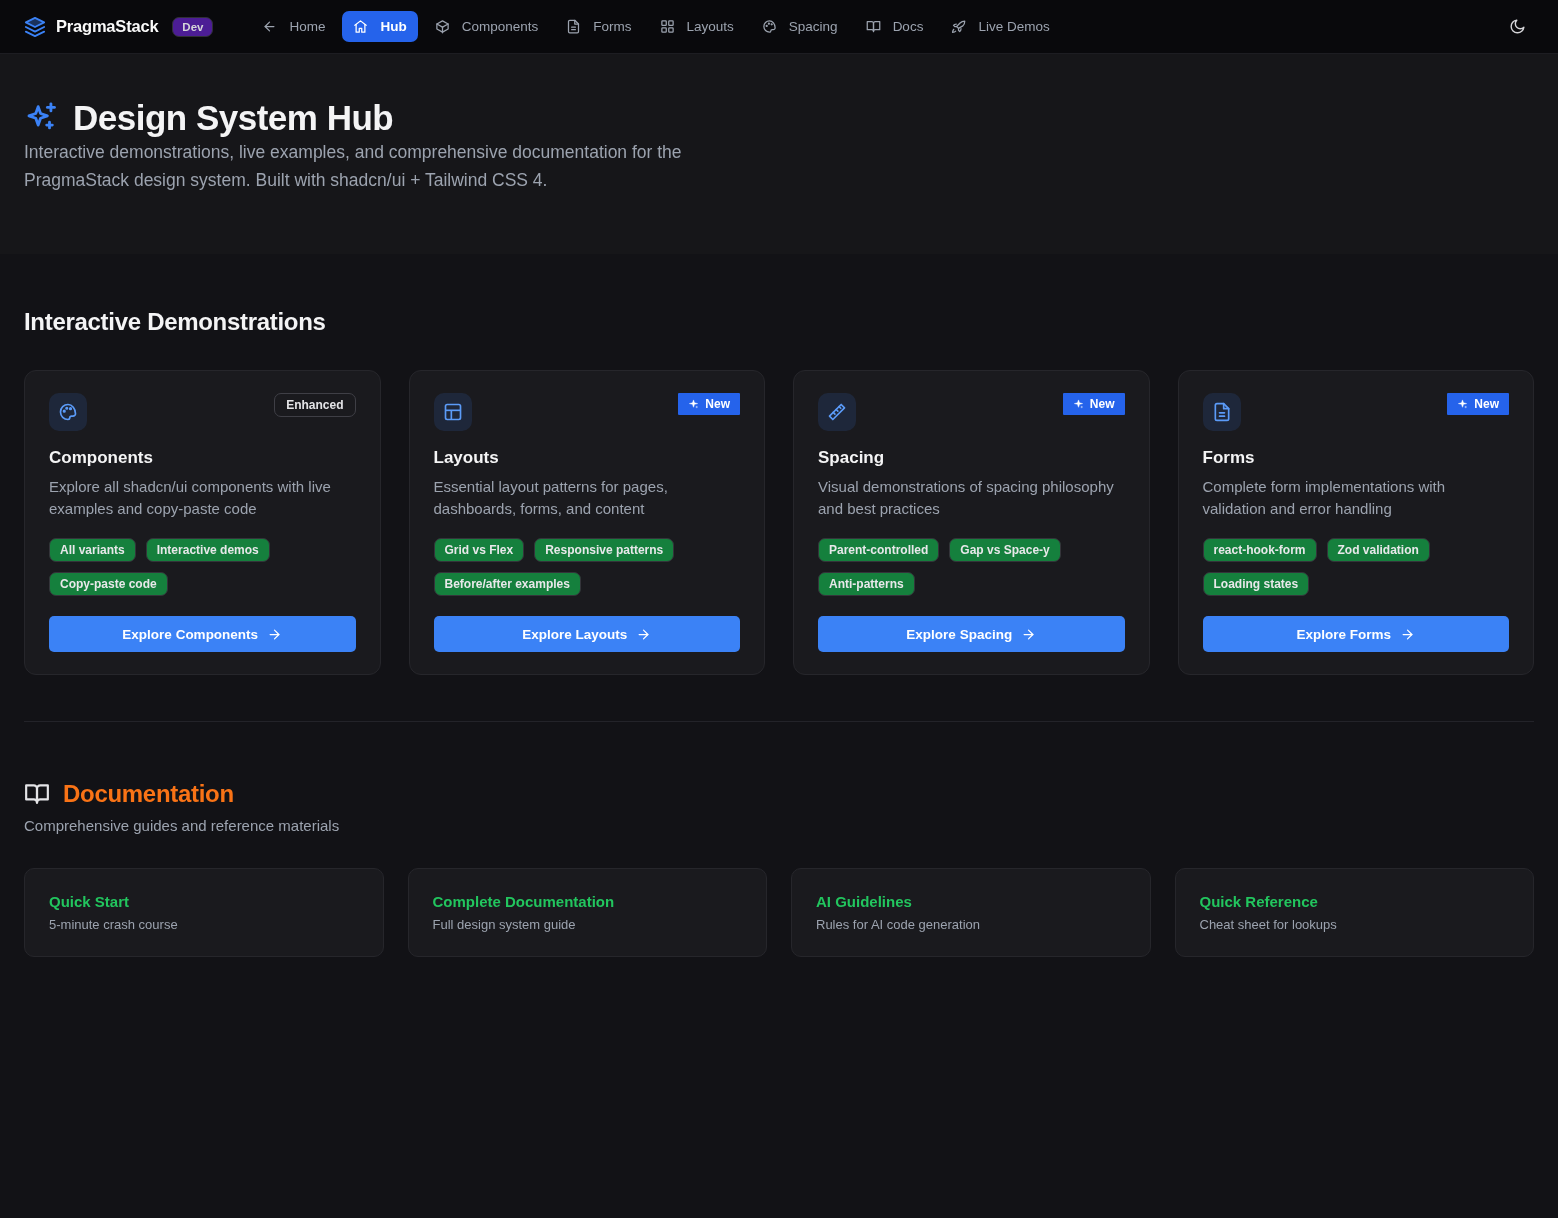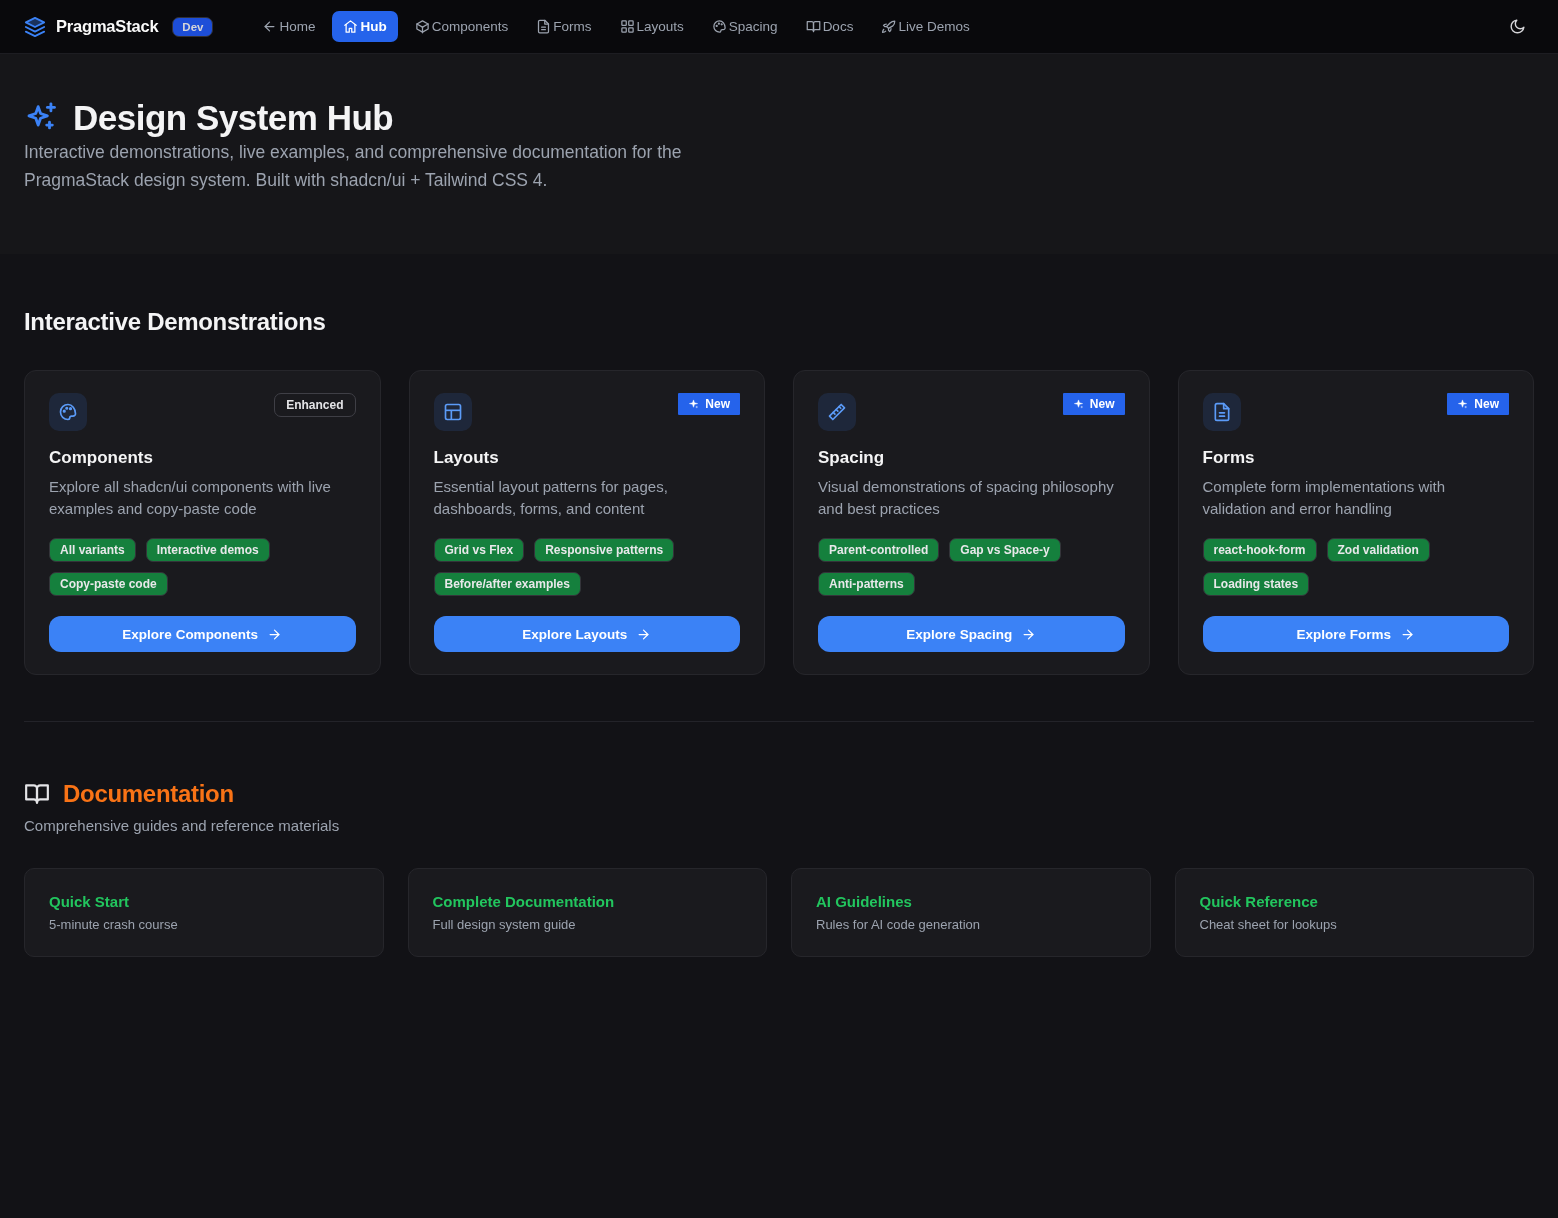--- a/index.html
+++ b/index.html
@@ -19,26 +19,26 @@
     background: #09090c;
     border-bottom: 1px solid #1d1d22;
     display: flex;
     align-items: center;
     padding: 0 24px;
   }
   .brand { display: flex; align-items: center; gap: 10px; cursor: pointer; }
   .brand-name { font-size: 16.5px; font-weight: bold; color: #fafafa; letter-spacing: -0.2px; }
   .env-badge {
     font-size: 11.5px; font-weight: bold; color: #d4d4d8;
-    background: #1d4ed8; border: 1px solid #303036;
+    background: #4c1d95; border: 1px solid #303036;
     padding: 3px 9px; border-radius: 7px; margin-left: 4px; text-align: right;
   }
   .nav-items { display: flex; align-items: center; gap: 6px; margin-left: 38px; }
   .nav-item {
-    display: flex; align-items: center; gap: 2px;
+    display: flex; align-items: center; gap: 12px;
     color: #9ca3af; font-size: 13.5px;
     padding: 8px 11px; border-radius: 7px; cursor: pointer;
   }
   .nav-item.active {
     background: #2563eb; color: #ffffff; font-weight: bold;
   }
   .nav-right { margin-left: auto; }
   .icon-btn {
     background: none; border: none; color: #d4d4d8; cursor: pointer;
     padding: 8px; border-radius: 7px; display: flex; align-items: center;
@@ -90,21 +90,21 @@
   }
   .card-title { margin-top: 17px; font-size: 17px; font-weight: bold; color: #f4f4f5; }
   .card-desc { margin-top: 8px; font-size: 15px; color: #9ca3af; line-height: 22px; }
   .tag-row { margin-top: 18px; display: flex; gap: 10px; flex-wrap: wrap; }
   .tag {
     border: 1px solid #34343a; background: #15803d; color: #e8e8ea;
     font-size: 12px; font-weight: bold; padding: 4px 10px; border-radius: 7px;
   }
   .cta-btn {
     margin-top: 20px; width: 100%; height: 36px;
-    background: #3b82f6; border: none; border-radius: 12px;
+    background: #3b82f6; border: none; border-radius: 5px;
     color: #ffffff; font-size: 13.5px; font-weight: bold;
     font-family: inherit;
     display: flex; align-items: center; justify-content: center; gap: 9px;
     cursor: pointer;
   }
 
   .divider { border: none; border-top: 1px solid #232329; margin-top: 46px; }
 
   
   .docs { padding-top: 58px; }

